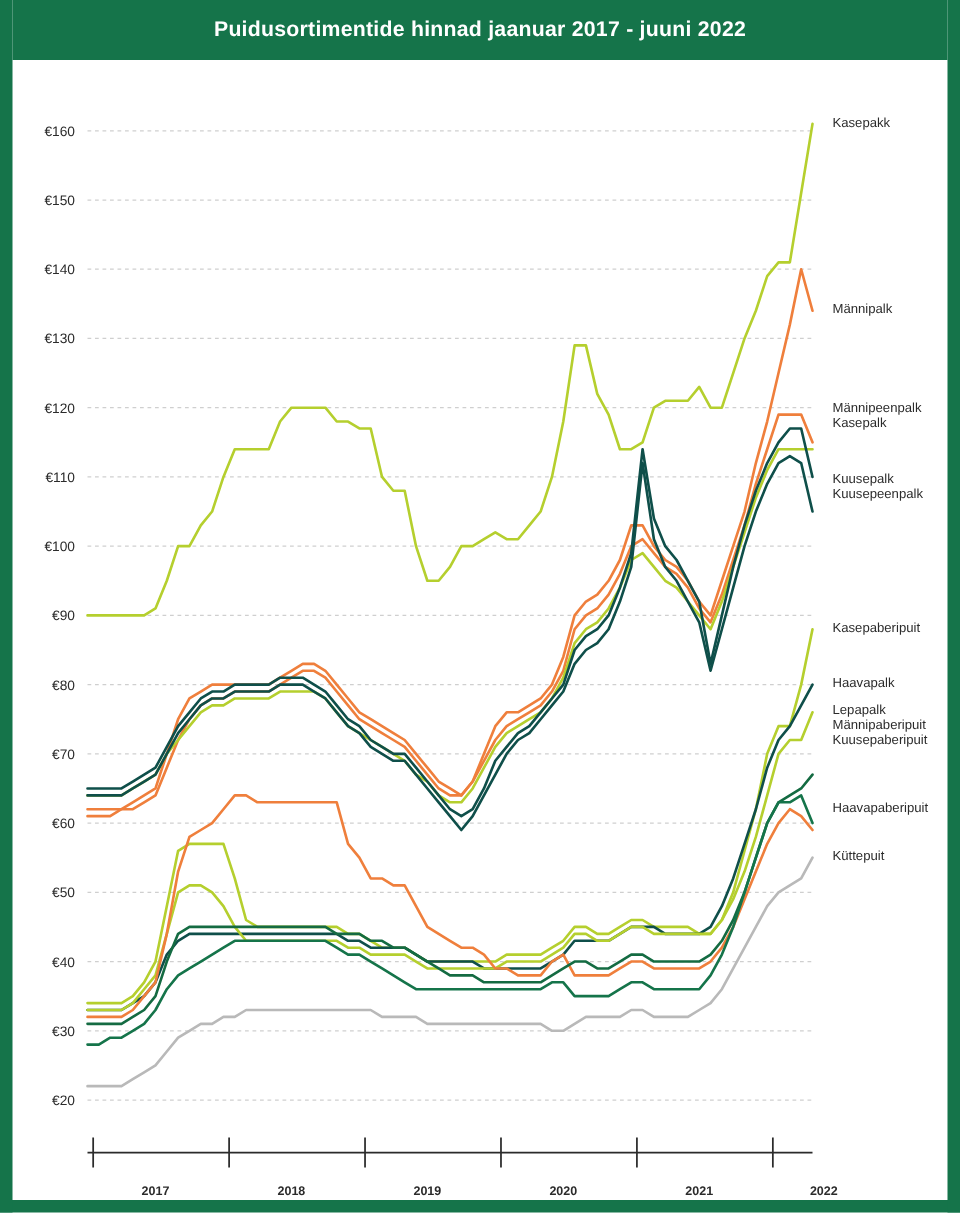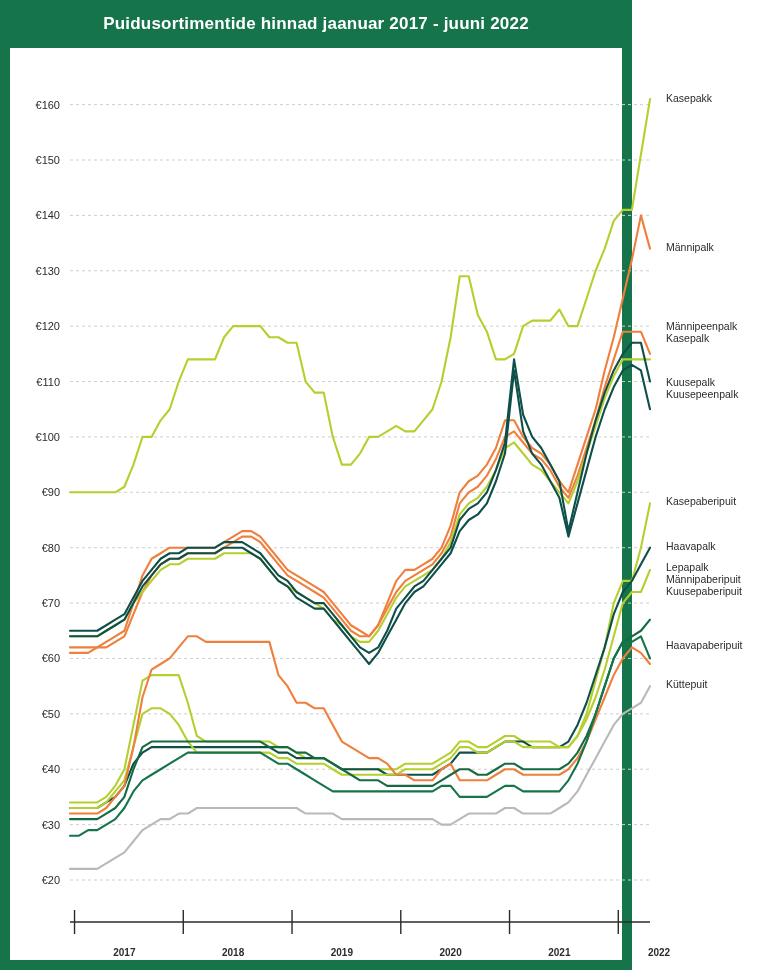--- a/index.html
+++ b/index.html
@@ -4,21 +4,21 @@
 <style>
   html,body{margin:0;padding:0;}
   body{
     width:768px;height:970px;
     background:#ffffff;
     font-family:"Liberation Sans", sans-serif;
     overflow:hidden;
   }
   .frame{
     position:relative;
-    width:632px;height:970px;
+    width:768px;height:970px;
     box-sizing:border-box;
     border-left:10px solid #15744a;
     border-right:10px solid #15744a;
     border-bottom:10px solid #15744a;
     background:#ffffff;
   }
   .title-bar{
     height:48px;
     background:#15744a;
     color:#ffffff;

